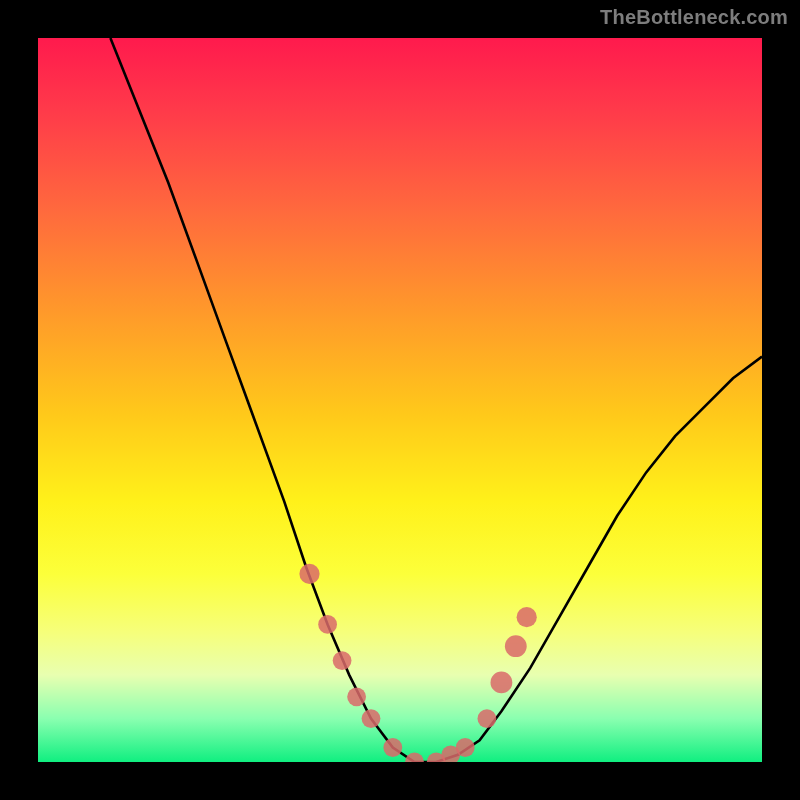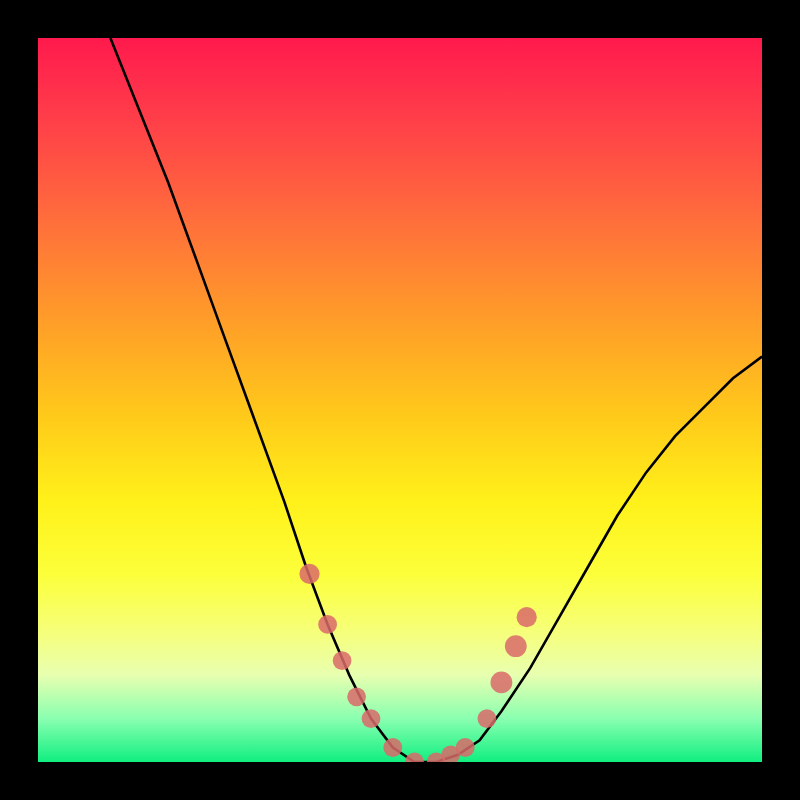--- a/index.html
+++ b/index.html
@@ -81,14 +81,15 @@
           <circle cx="412.7" cy="716.8" r="9.4" fill="#d96a6a" fill-opacity="0.85"></circle>
           <circle cx="427.2" cy="709.5" r="9.4" fill="#d96a6a" fill-opacity="0.85"></circle>
           <circle cx="448.9" cy="680.6" r="9.4" fill="#d96a6a" fill-opacity="0.85"></circle>
           <circle cx="463.4" cy="644.4" r="10.9" fill="#d96a6a" fill-opacity="0.85"></circle>
           <circle cx="477.8" cy="608.2" r="10.9" fill="#d96a6a" fill-opacity="0.85"></circle>
           <circle cx="488.7" cy="579.2" r="10.1" fill="#d96a6a" fill-opacity="0.85"></circle>
         </g>
     </svg>
   </div>
 
+  <div class="watermark">TheBottleneck.com</div>
 
 </div>
 
 </body></html>

